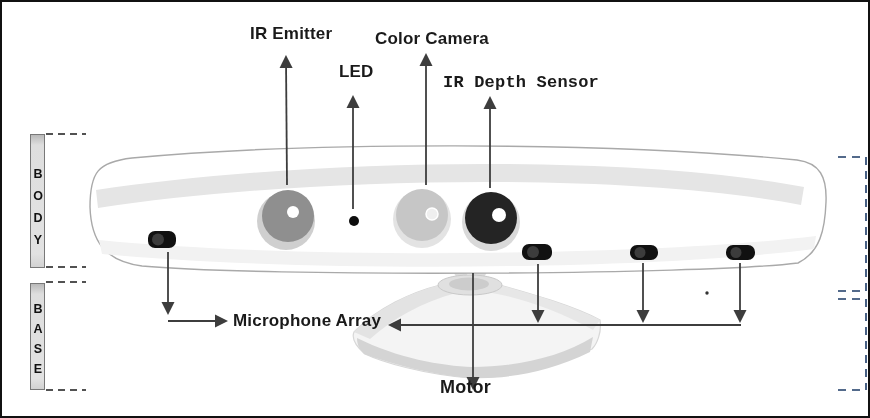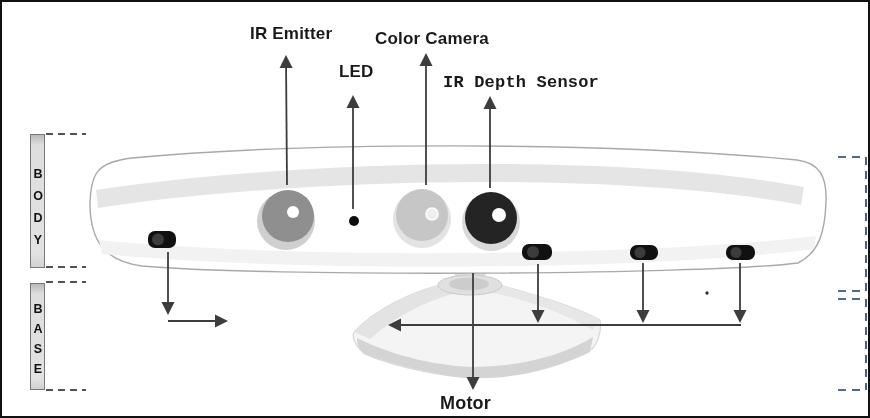--- a/index.html
+++ b/index.html
@@ -157,20 +157,21 @@
   </svg>
 
   <div class="callout-label" style="left:248px; top:23px;">IR Emitter</div>
 
   <div class="callout-label" style="left:373px; top:28px;">Color Camera</div>
 
   <div class="callout-label" style="left:337px; top:61px;">LED</div>
 
   <div class="callout-label" style="left:441px; top:72px;font-family:Liberation Mono, monospace;">IR Depth Sensor</div>
 
+  <div class="callout-label" style="left:231px; top:310px;">Microphone Array</div>
 
-  <div class="callout-label motor" style="left:438px; top:392px;">Motor</div>
+  <div class="callout-label motor" style="left:438px; top:376px;">Motor</div>
 
   <div class="side-bar body">BODY</div>
 
   <div class="side-bar base">BASE</div>
 
 </div>
 
 </body></html>

